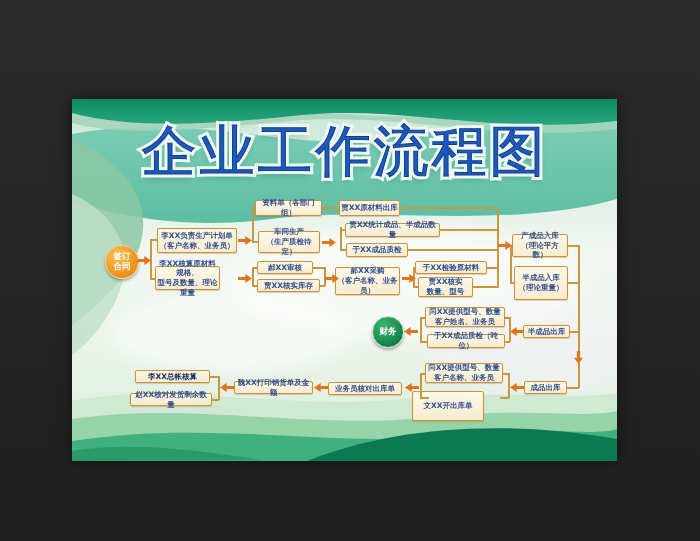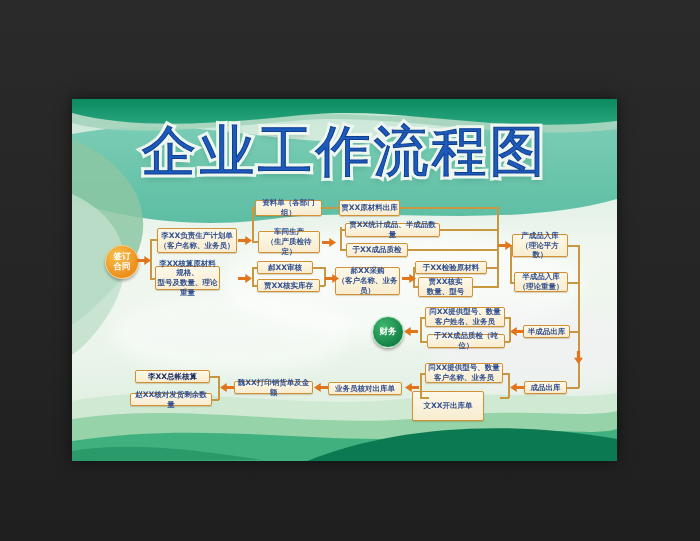--- a/index.html
+++ b/index.html
@@ -91,21 +91,21 @@
 （理论平方数）</div>
     <div class="fbox" style="left:83px;top:167px;width:65px;height:24px;">李XX核算原材料规格、
 型号及数量、理论重量</div>
     <div class="fbox" style="left:185px;top:162px;width:56px;height:13px;">郝XX审核</div>
     <div class="fbox" style="left:185px;top:180px;width:63px;height:13px;">贾XX核实库存</div>
     <div class="fbox" style="left:263px;top:168px;width:65px;height:28px;">郝XX采购
 （客户名称、业务员）</div>
     <div class="fbox" style="left:343px;top:162px;width:72px;height:13px;">于XX检验原材料</div>
     <div class="fbox" style="left:346px;top:178px;width:55px;height:20px;">贾XX核实
 数量、型号</div>
-    <div class="fbox" style="left:442px;top:173px;width:54px;height:20px;">半成品入库
+    <div class="fbox" style="left:442px;top:167px;width:54px;height:34px;">半成品入库
 （理论重量）</div>
     <div class="fbox" style="left:353px;top:208px;width:80px;height:20px;">闫XX提供型号、数量
 客户姓名、业务员</div>
     <div class="fbox" style="left:355px;top:235px;width:78px;height:14px;">于XX成品质检（吨位）</div>
     <div class="fbox" style="left:451px;top:226px;width:47px;height:13px;">半成品出库</div>
     <div class="fbox" style="left:353px;top:264px;width:78px;height:20px;">闫XX提供型号、数量
 客户名称、业务员</div>
     <div class="fbox" style="left:340px;top:292px;width:72px;height:30px;">文XX开出库单</div>
     <div class="fbox" style="left:452px;top:282px;width:43px;height:13px;">成品出库</div>
     <div class="fbox" style="left:256px;top:283px;width:74px;height:13px;">业务员核对出库单</div>

